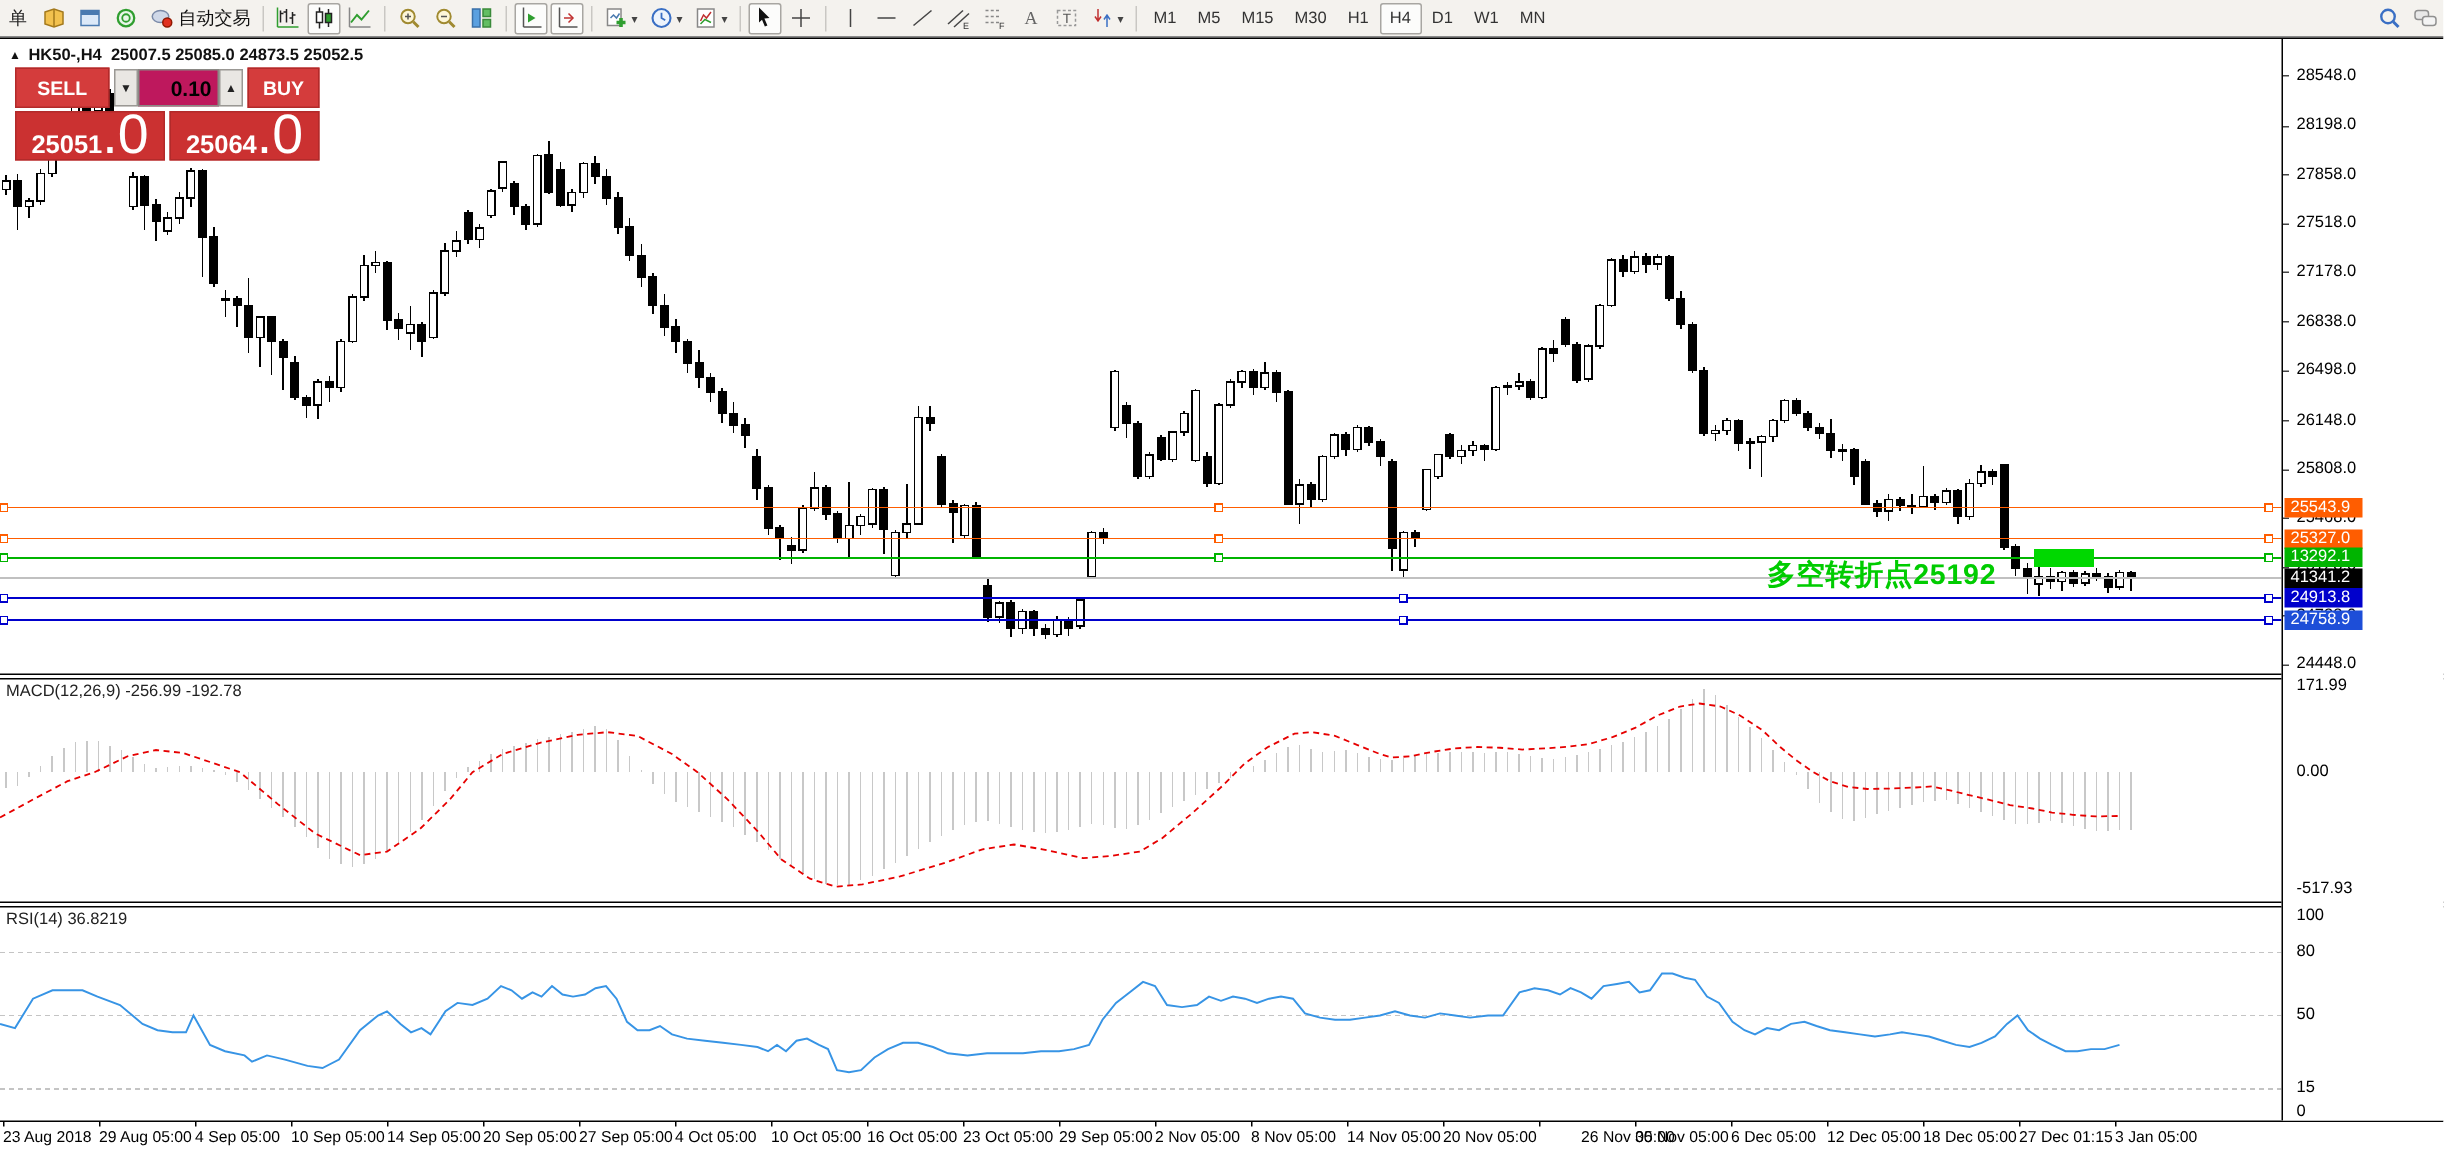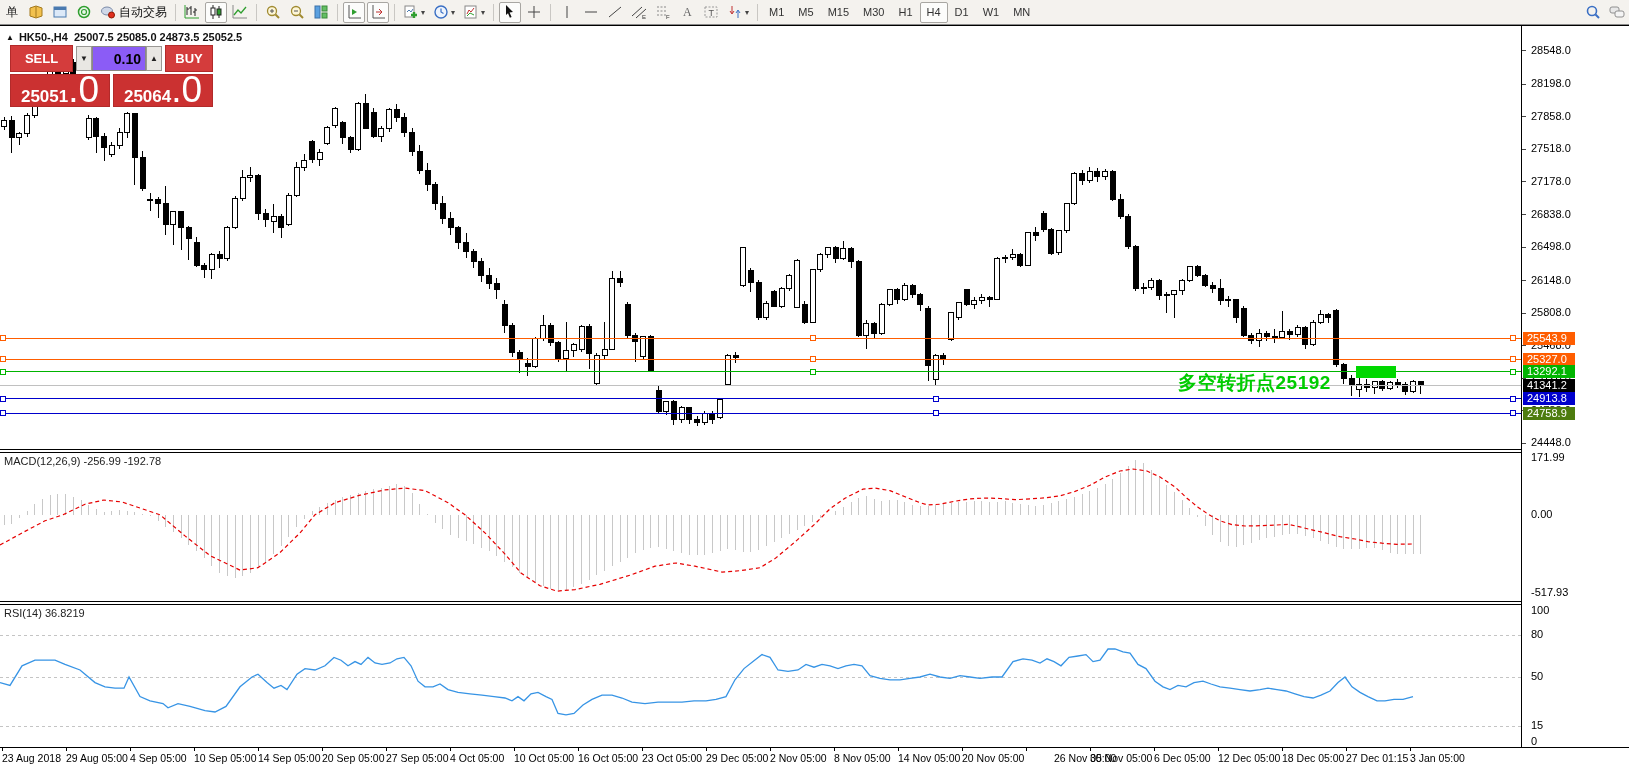--- a/index.html
+++ b/index.html
@@ -47,21 +47,21 @@
   #tp-row{position:absolute;left:0;top:0;width:203px;height:27px;}
   .tp-btn{position:absolute;top:0;height:27px;background:#d43c3c;border:1px solid #b22a2a;box-sizing:border-box;
           color:#fff;font-size:13px;font-weight:bold;display:flex;align-items:center;justify-content:center;}
   #tp-sell{left:0;width:63px;}
   #tp-buy{left:155px;width:48px;}
   .spin{position:absolute;top:1px;width:16px;height:25px;background:#e9e7e3;border:1px solid #9a9894;
         box-sizing:border-box;font-size:8px;color:#222;display:flex;align-items:center;justify-content:center;}
   #spin-dn{left:66px;}
   #spin-up{left:136px;}
   #vol-box{position:absolute;left:82px;top:1px;width:54px;height:25px;border:1px solid #8a8884;box-sizing:border-box;
-           background:#8b5cf6;font-size:14px;font-weight:bold;color:#000;text-align:right;padding-right:4px;
+           background:#be185d;font-size:14px;font-weight:bold;color:#000;text-align:right;padding-right:4px;
            font-family:"Liberation Sans",sans-serif;}
   .tp-price{position:absolute;top:29px;height:33px;background:#cb3131;border:1px solid #b22a2a;box-sizing:border-box;
             color:#fff;display:flex;align-items:baseline;justify-content:center;}
   #tp-price-sell{left:0;width:100px;}
   #tp-price-buy{left:103px;width:100px;}
   .p-main{font-size:17px;font-weight:bold;}
   .p-big{font-size:37px;line-height:30px;}
 </style>
 </head>
 <body>
@@ -933,21 +933,21 @@
     <div class="date-label" style="left: 386px;">27 Sep 05:00</div>
     <div class="date-tick" style="left: 450px;"></div>
     <div class="date-label" style="left: 450px;">4 Oct 05:00</div>
     <div class="date-tick" style="left: 514px;"></div>
     <div class="date-label" style="left: 514px;">10 Oct 05:00</div>
     <div class="date-tick" style="left: 578px;"></div>
     <div class="date-label" style="left: 578px;">16 Oct 05:00</div>
     <div class="date-tick" style="left: 642px;"></div>
     <div class="date-label" style="left: 642px;">23 Oct 05:00</div>
     <div class="date-tick" style="left: 706px;"></div>
-    <div class="date-label" style="left: 706px;">29 Dec 05:00</div>
+    <div class="date-label" style="left: 706px;">29 Sep 05:00</div>
     <div class="date-tick" style="left: 770px;"></div>
     <div class="date-label" style="left: 770px;">2 Nov 05:00</div>
     <div class="date-tick" style="left: 834px;"></div>
     <div class="date-label" style="left: 834px;">8 Nov 05:00</div>
     <div class="date-tick" style="left: 898px;"></div>
     <div class="date-label" style="left: 898px;">14 Nov 05:00</div>
     <div class="date-tick" style="left: 962px;"></div>
     <div class="date-label" style="left: 962px;">20 Nov 05:00</div>
     <div class="date-tick" style="left: 1026px;"></div>
     <div class="date-label" style="left: 1054px;">26 Nov 05:00</div>
@@ -997,21 +997,21 @@
     <div class="ticktext" style="top: 560px;">-517.93</div>
     <div class="ticktext" style="top: 578px; text-align: center;">100</div>
     <div class="ticktext" style="top: 602px;">80</div>
     <div class="ticktext" style="top: 644px;">50</div>
     <div class="ticktext" style="top: 693px;">15</div>
     <div class="ticktext" style="top: 709px;">0</div>
     <div class="axis-flag" style="top: 305.874px; background: rgb(255, 93, 0);">25543.9</div>
     <div class="axis-flag" style="top: 326.632px; background: rgb(255, 93, 0);">25327.0</div>
     <div class="axis-flag" style="top: 339.484px; background: rgb(0, 180, 0);">13292.1</div>
     <div class="axis-flag" style="top: 366.175px; background: rgb(0, 0, 204);">24913.8</div>
-    <div class="axis-flag" style="top: 380.999px; background: #4d7c0f;">24758.9</div>
+    <div class="axis-flag" style="top: 380.999px; background: #1d4ed8;">24758.9</div>
     <div class="axis-flag" style="top: 352.901px; background: rgb(0, 0, 0);">41341.2</div>
   </div>
 
 <div id="trade-panel">
   <div id="tp-row">
     <div id="tp-sell" class="tp-btn">SELL</div>
     <div id="spin-dn" class="spin">▼</div>
     <input id="vol-box" value="0.10" style="">
     <div id="spin-up" class="spin">▲</div>
     <div id="tp-buy" class="tp-btn">BUY</div>

